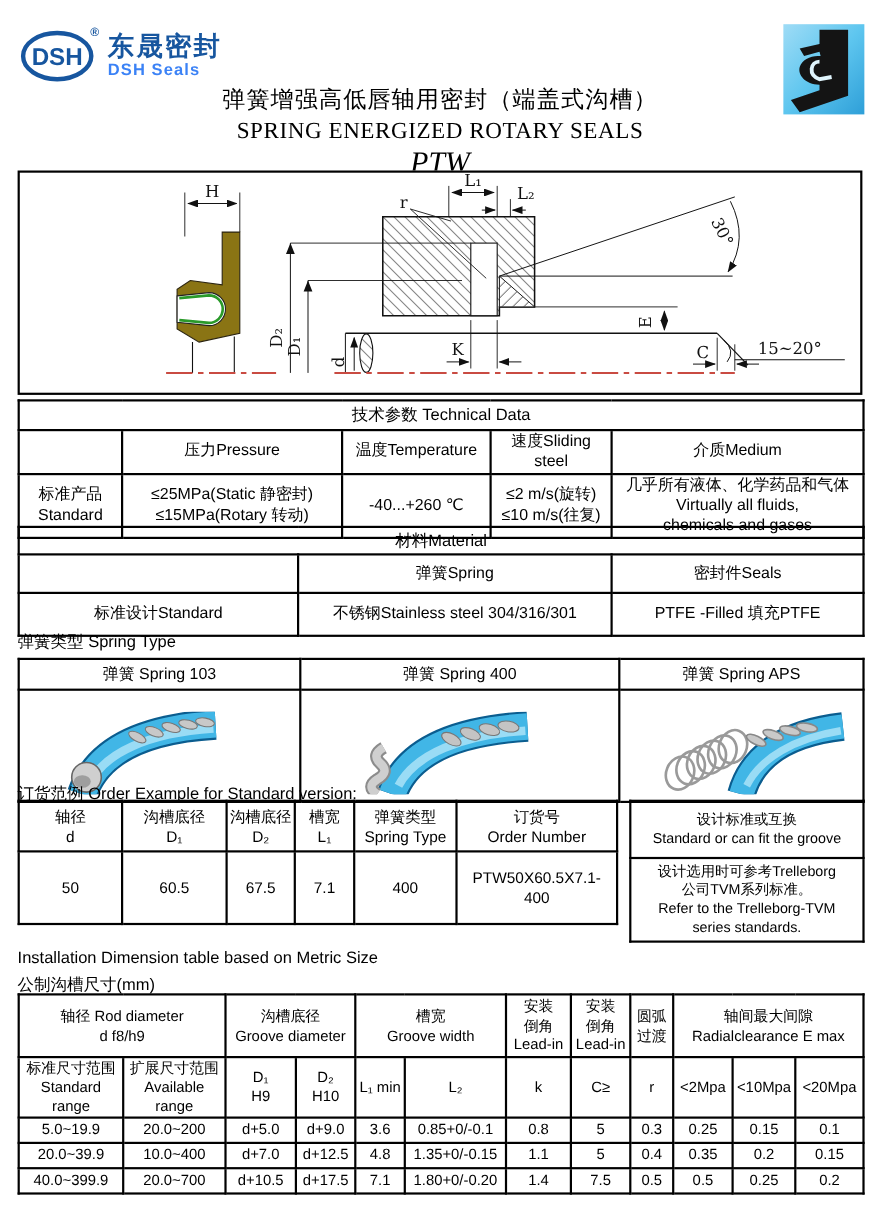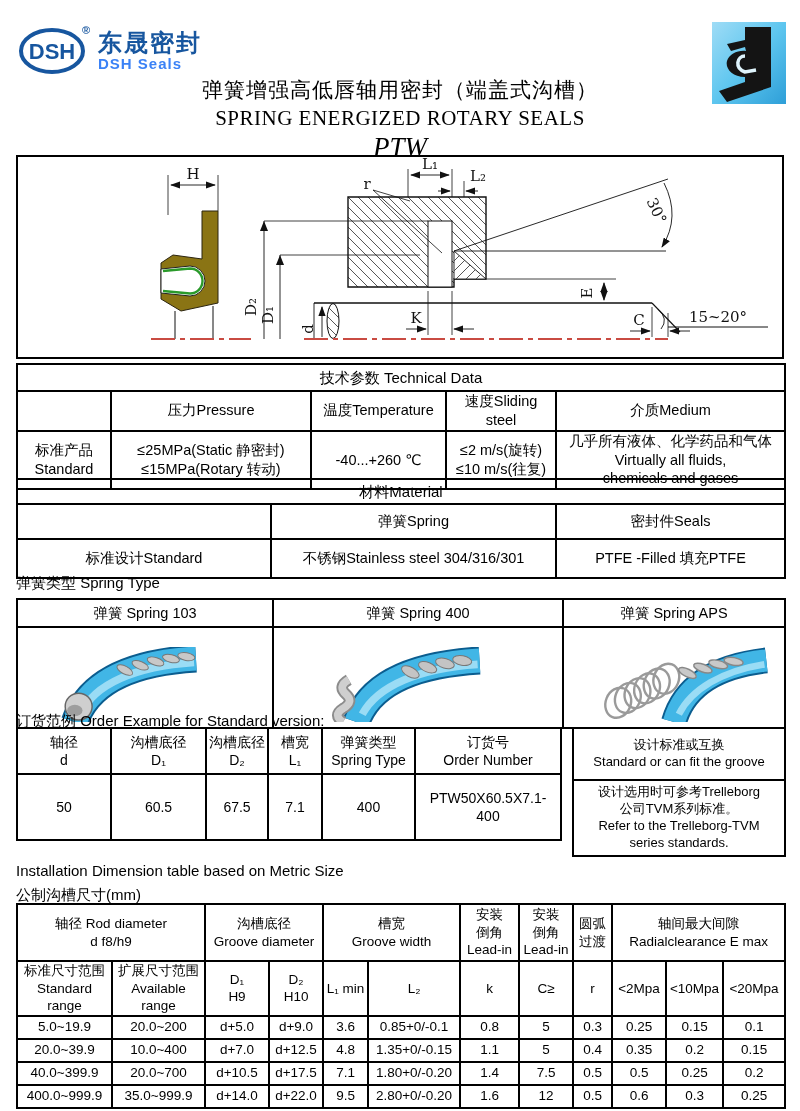--- a/index.html
+++ b/index.html
@@ -442,30 +442,16 @@
       <td>d+17.5</td>
       <td>7.1</td>
       <td>1.80+0/-0.20</td>
       <td>1.4</td>
       <td>7.5</td>
       <td>0.5</td>
       <td>0.5</td>
       <td>0.25</td>
       <td>0.2</td>
     </tr>
-    <tr style="height:23px">
-      <td>400.0~999.9</td>
-      <td>35.0~999.9</td>
-      <td>d+14.0</td>
-      <td>d+22.0</td>
-      <td>9.5</td>
-      <td>2.80+0/-0.20</td>
-      <td>1.6</td>
-      <td>12</td>
-      <td>0.5</td>
-      <td>0.6</td>
-      <td>0.3</td>
-      <td>0.25</td>
-    </tr>
   </tbody>
     </table>
 
 </div>
 
 </body></html>

